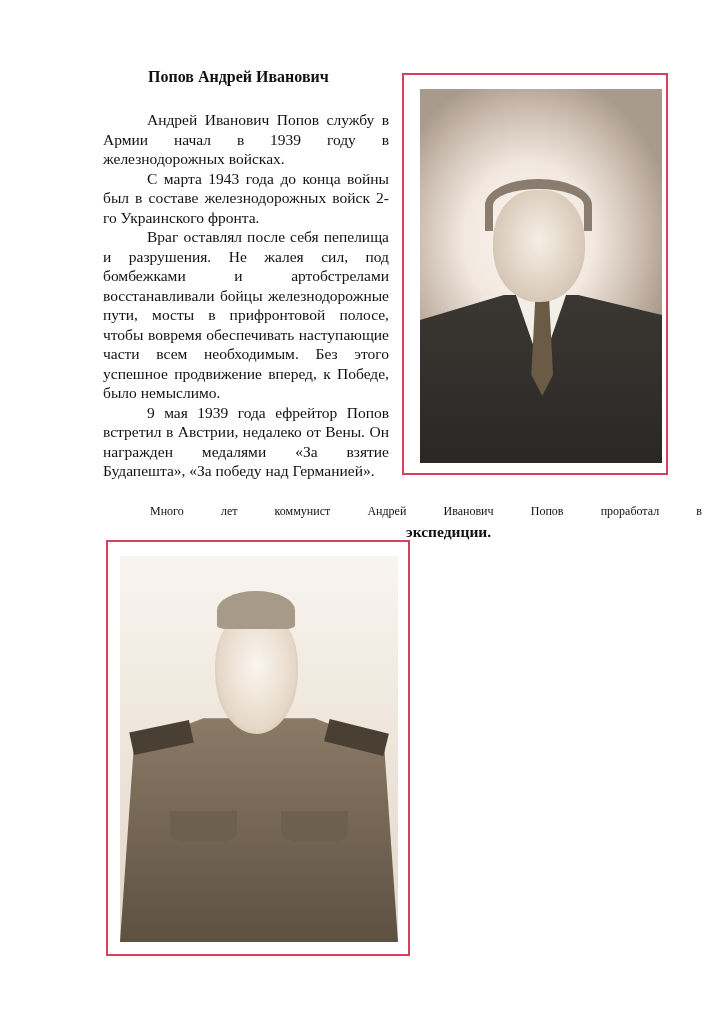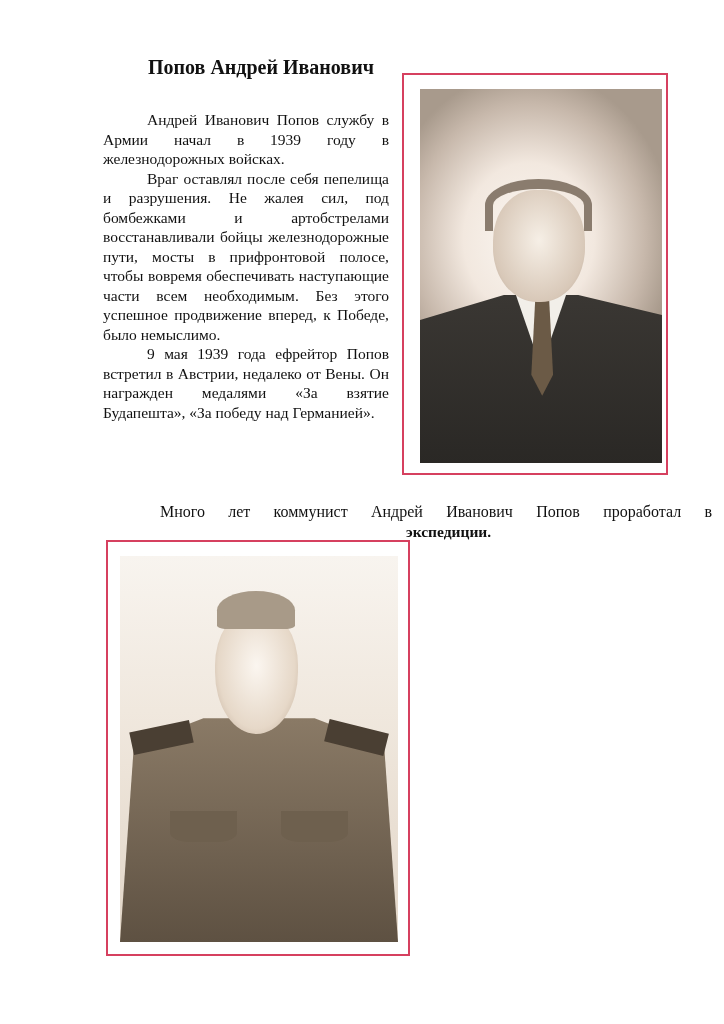--- a/index.html
+++ b/index.html
@@ -1,21 +1,21 @@
 <!DOCTYPE html>
 <html><head>
 <meta charset="utf-8">
 <style>
   html, body { margin:0; padding:0; }
   body { width:724px; height:1024px; background:#ffffff; position:relative; overflow:hidden;
          font-family:"Liberation Serif","DejaVu Serif",serif; color:#111; }
-  .title { position:absolute; left:148px; top:56px; font-size:20px; font-weight:bold; }
+  .title { position:absolute; left:148px; top:68px; font-size:16px; font-weight:bold; }
   .col { position:absolute; left:103px; top:110px; width:286px; font-size:15.5px; line-height:19.5px; }
   .col p { margin:0; text-align:justify; text-indent:44px; }
-  .tail { position:absolute; left:160px; top:502px; width:552px; font-size:16px; line-height:19.5px;
+  .tail { position:absolute; left:150px; top:502px; width:552px; font-size:12px; line-height:19.5px;
           text-align:justify; text-align-last:justify; }
   .tail2 { position:absolute; left:406px; top:522px; font-size:15.5px; line-height:19.5px;font-weight:bold; }
   .frame { position:absolute; border:2px solid #d6405f; box-sizing:border-box; background:#fff; }
   .photo { position:absolute; overflow:hidden; }
   
   #f1 { left:402px; top:73px; width:266px; height:402px; }
   #p1 { left:16px; top:14px; width:242px; height:374px;
         background: radial-gradient(ellipse 60% 45% at 45% 40%, #fbf7f2 0%, #f2e8df 45%, #c7b8ab 80%, #a89a8c 100%); }
   .suit { position:absolute; left:0; bottom:0; width:100%; height:45%;
           background:linear-gradient(#3a3733,#2a2825); clip-path:polygon(0 15%,35% 0,65% 0,100% 12%,100% 100%,0 100%); }
@@ -39,20 +39,21 @@
   .strap { position:absolute; top:44%; width:22%; height:6%; background:#4a3f33; }
   .pocket { position:absolute; top:66%; width:24%; height:8%; background:#6e604e; border-radius:0 0 30% 30%; }
 </style>
 </head>
 <body>
 
 <div class="title">Попов Андрей Иванович</div>
 
 <div class="col">
   <p>Андрей Иванович Попов службу в Армии начал в 1939 году в железнодорожных войсках.</p>
+  <p>С марта 1943 года до конца войны был в составе железнодорожных войск 2-го Украинского фронта.</p>
   <p>Враг оставлял после себя пепелища и разрушения. Не жалея сил, под бомбежками и артобстрелами восстанавливали бойцы железнодорожные пути, мосты в прифронтовой полосе, чтобы вовремя обеспечивать наступающие части всем необходимым. Без этого успешное продвижение вперед, к Победе, было немыслимо.</p>
   <p>9 мая 1939 года ефрейтор Попов встретил в Австрии, недалеко от Вены. Он награжден медалями «За взятие Будапешта», «За победу над Германией».</p>
 </div>
 
 <div class="tail">Много лет коммунист Андрей Иванович Попов проработал в</div>
 <div class="tail2">экспедиции.</div>
 
 <div class="frame" id="f1">
   <div class="photo" id="p1">
     <div class="suit"></div>

